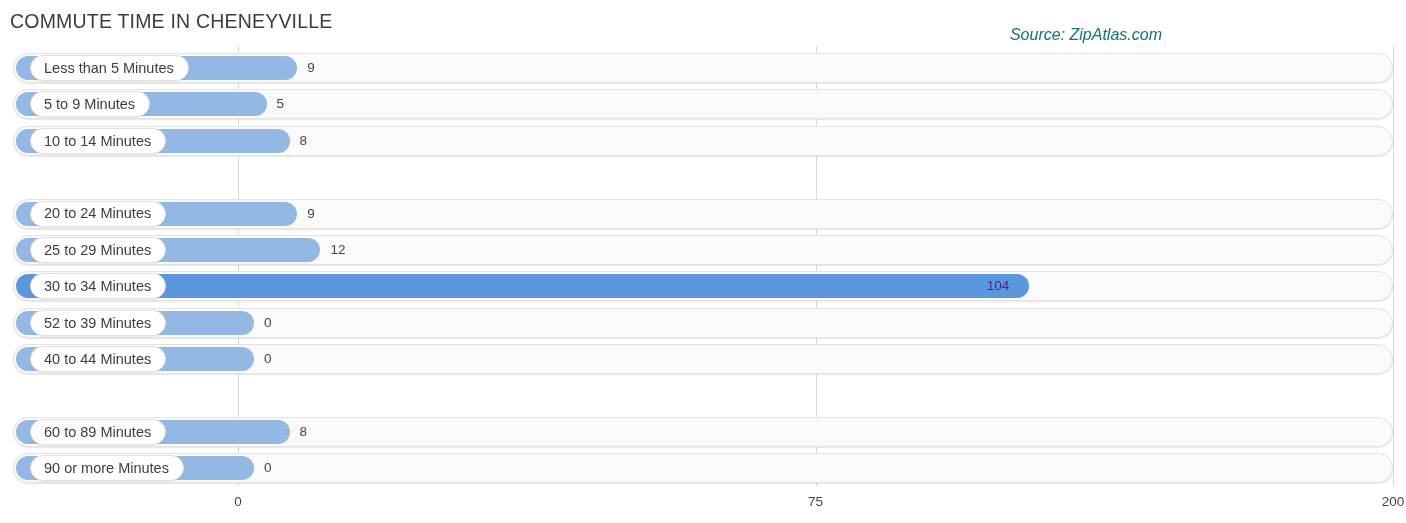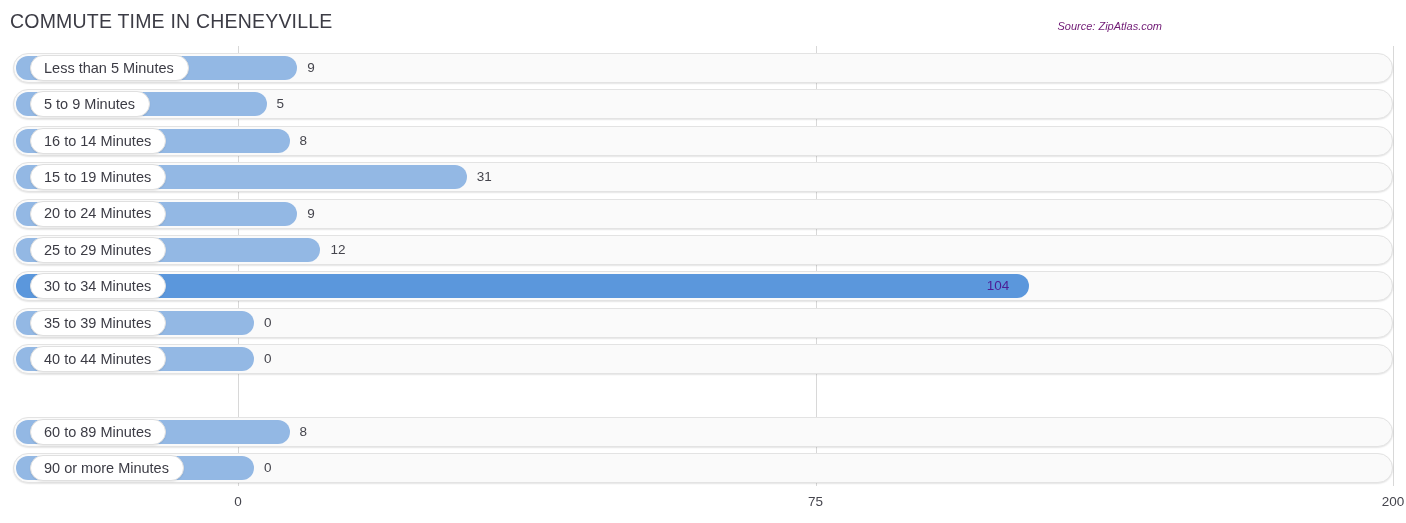--- a/index.html
+++ b/index.html
@@ -29,24 +29,24 @@
     top: 10px;
     font-size: 19.5px;
     letter-spacing: .2px;
     color: #3c3c45;
     font-weight: 400;
     white-space: nowrap;
   }
   .chart-source {
     position: absolute;
     right: 12px;
-    top: 20px;
-    font-size: 11px;
+    top: 26px;
+    font-size: 16px;
     font-style: italic;
-    color: #701a75;
+    color: #0f766e;
     white-space: nowrap;
   }
 
   
   .plot {
     position: absolute;
     left: 0;
     top: 46px;
     width: 1274px;
     height: 440px;
@@ -188,32 +188,24 @@
         <div class="bar" style="width: 250.5px;"></div>
         <div class="label-pill">
           <span class="label-text">5 to 9 Minutes</span>
         </div>
         <div class="value-out" style="left: 263.5px;">5</div>
       </div>
       <div class="row" style="top: 79.8px;">
         <div class="track"></div>
         <div class="bar" style="width: 273.6px;"></div>
         <div class="label-pill">
-          <span class="label-text">16 to 14 Minutes</span>
+          <span class="label-text">10 to 14 Minutes</span>
         </div>
         <div class="value-out" style="left: 286.6px;">8</div>
       </div>
-      <div class="row" style="top: 116.2px;">
-        <div class="track"></div>
-        <div class="bar" style="width: 450.7px;"></div>
-        <div class="label-pill">
-          <span class="label-text">15 to 19 Minutes</span>
-        </div>
-        <div class="value-out" style="left: 463.7px;">31</div>
-      </div>
       <div class="row" style="top: 152.6px;">
         <div class="track"></div>
         <div class="bar" style="width: 281.3px;"></div>
         <div class="label-pill">
           <span class="label-text">20 to 24 Minutes</span>
         </div>
         <div class="value-out" style="left: 294.3px;">9</div>
       </div>
       <div class="row" style="top: 189px;">
         <div class="track"></div>
@@ -228,21 +220,21 @@
         <div class="bar highlight" style="width: 1012.8px;"></div>
         <div class="label-pill">
           <span class="label-text">30 to 34 Minutes</span>
         </div>
         <div class="value-in" style="left: 973.8px;">104</div>
       </div>
       <div class="row" style="top: 261.8px;">
         <div class="track"></div>
         <div class="bar" style="width: 238px;"></div>
         <div class="label-pill">
-          <span class="label-text">35 to 39 Minutes</span>
+          <span class="label-text">52 to 39 Minutes</span>
         </div>
         <div class="value-out" style="left: 251px;">0</div>
       </div>
       <div class="row" style="top: 298.2px;">
         <div class="track"></div>
         <div class="bar" style="width: 238px;"></div>
         <div class="label-pill">
           <span class="label-text">40 to 44 Minutes</span>
         </div>
         <div class="value-out" style="left: 251px;">0</div>

